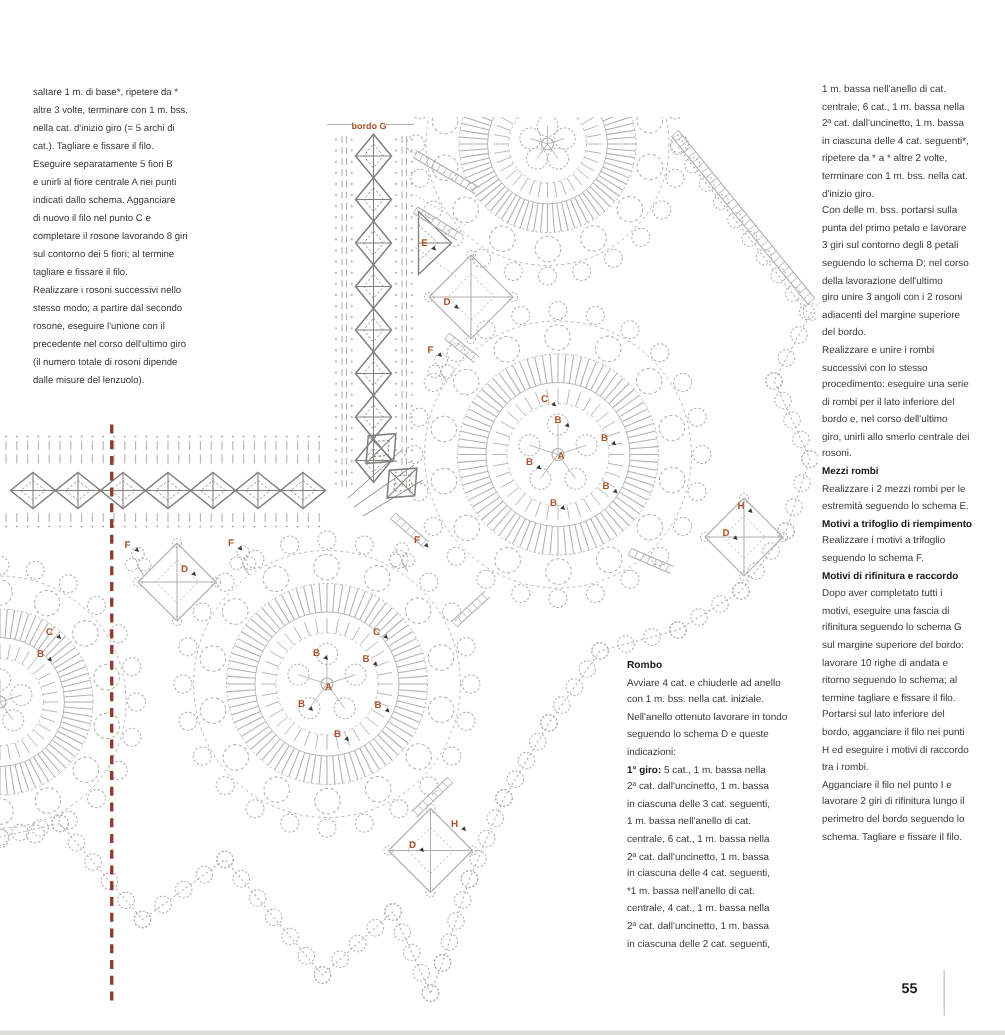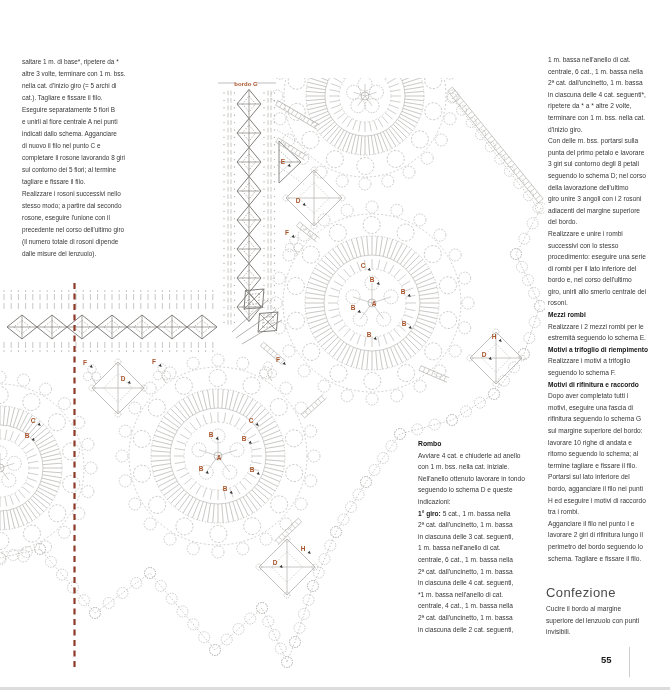--- a/index.html
+++ b/index.html
@@ -1611,25 +1611,17 @@
       <div class="tl">Portarsi sul lato inferiore del</div>
       <div class="tl">bordo, agganciare il filo nei punti</div>
       <div class="tl">H ed eseguire i motivi di raccordo</div>
       <div class="tl">tra i rombi.</div>
       <div class="tl">Agganciare il filo nel punto I e</div>
       <div class="tl">lavorare 2 giri di rifinitura lungo il</div>
       <div class="tl">perimetro del bordo seguendo lo</div>
       <div class="tl">schema. Tagliare e fissare il filo.</div>
     </div>
 
-  <div class="conf">
-    <div class="conf-title">Confezione</div>
-    <div class="conf-body" id="conf-lines">
-        <div class="tl">Cucire il bordo al margine</div>
-        <div class="tl">superiore del lenzuolo con punti</div>
-        <div class="tl">invisibili.</div>
-      </div>
-  </div>
 
   <div class="footer-rule"></div>
   <div class="pageno">55</div>
   <div class="bottom-strip"></div>
 </div>
 
 </body></html>

